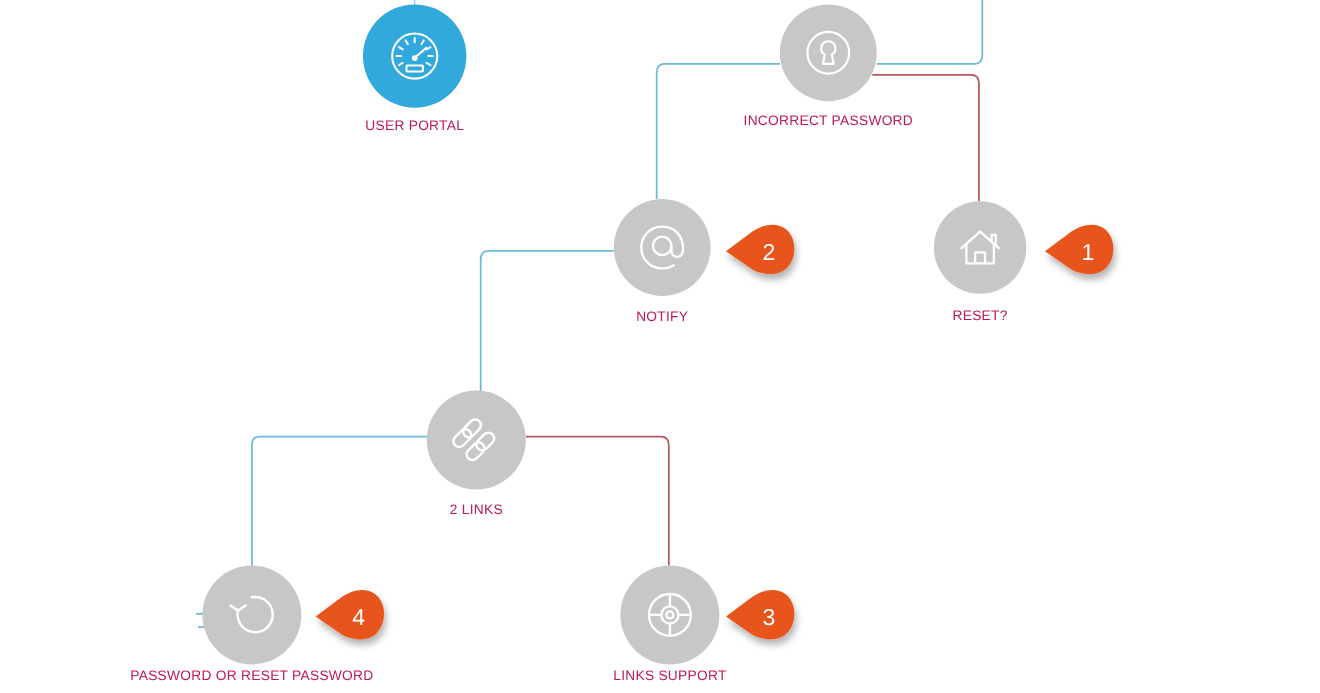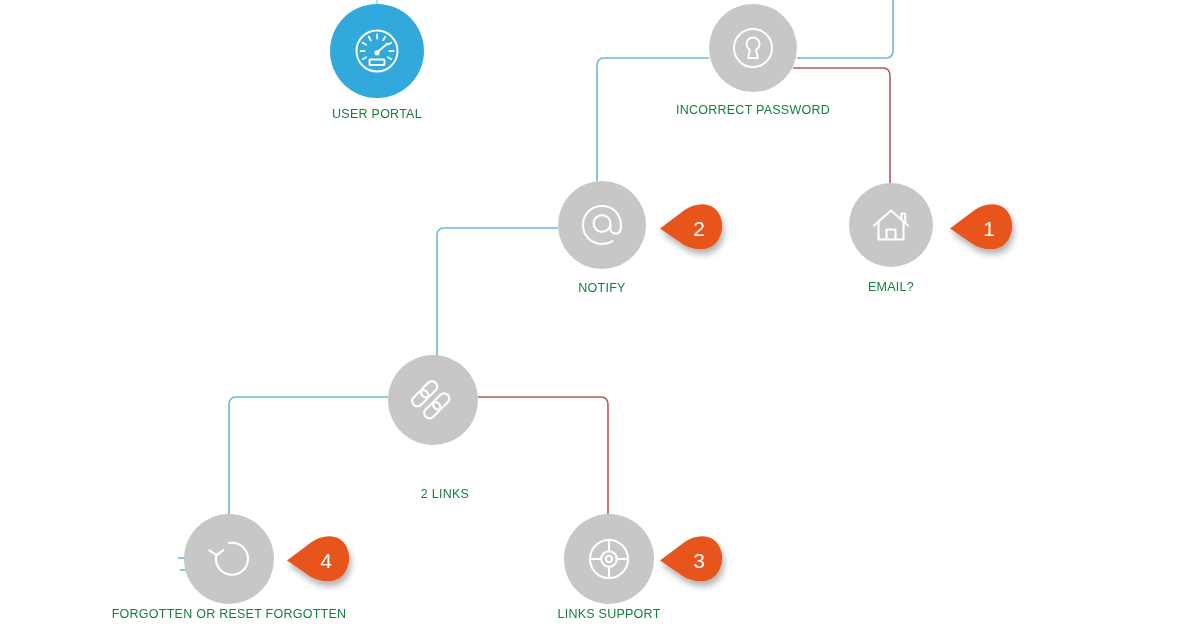--- a/index.html
+++ b/index.html
@@ -42,21 +42,21 @@
   }
   .node-circle.gray {
     background: #c7c7c7;
   }
   .node-circle.blue {
     background: #31a9dc;
   }
   .node-label {
     position: absolute;
     text-align: center;
-    color: #15803d;
+    color: #be185d;
     font-size: 12.5px;
     letter-spacing: 0.25px;
     white-space: nowrap;
     transform: translateX(-50%);
     font-family: "Liberation Sans", sans-serif;
   }
   .badge {
     position: absolute;
     width: 72px;
     height: 56px;
@@ -160,51 +160,51 @@
 
         <path d="M 9 26.5 L 26 11.5 L 43 26.5"></path>
 
         <path d="M 36.5 20.5 L 36.5 14.5 L 40.2 14.5 L 40.2 23.8"></path>
 
         <path d="M 13.5 23 L 13.5 40.5 L 38.5 40.5 L 38.5 23"></path>
 
         <path d="M 21.5 40.5 L 21.5 30.5 L 30.5 30.5 L 30.5 40.5"></path>
       </svg>
     </div>
-    <div class="node-label" style="left:0px; top:55px;">EMAIL?</div>
+    <div class="node-label" style="left:0px; top:55px;">RESET?</div>
   </div>
 
   <div class="node" style="left:433px; top:400px;">
     <div class="node-circle gray" style="left:-45px; top:-45px; width:90px; height:90px;">
       <svg class="icon-svg" width="58" height="58" viewBox="0 0 58 58" fill="none" stroke="#ffffff" stroke-width="2.2" stroke-linecap="round" stroke-linejoin="round">
 
           <g transform="rotate(-45 29 29)">
             <rect x="12" y="13.5" width="18.5" height="10.5" rx="5.25"></rect>
             <rect x="24.5" y="13.5" width="18.5" height="10.5" rx="5.25"></rect>
           </g>
 
           <g transform="rotate(-45 29 29) translate(0 17)">
             <rect x="12" y="13.5" width="18.5" height="10.5" rx="5.25"></rect>
             <rect x="24.5" y="13.5" width="18.5" height="10.5" rx="5.25"></rect>
           </g>
       </svg>
     </div>
-    <div class="node-label" style="left:12px; top:56px;margin-top:31px;">2 LINKS</div>
+    <div class="node-label" style="left:0px; top:56px;">2 LINKS</div>
   </div>
 
   <div class="node" style="left:229px; top:559px;">
     <div class="node-circle gray" style="left:-45px; top:-45px; width:90px; height:90px;">
       <svg class="icon-svg" width="58" height="58" viewBox="0 0 58 58" fill="none" stroke="#ffffff" stroke-width="2.2" stroke-linecap="round" stroke-linejoin="round">
 
         <path d="M 16.5 24.5 A 16 16 0 1 0 29 13"></path>
 
         <path d="M 9.5 20.5 L 16.6 25.2 L 23.4 20.2"></path>
       </svg>
     </div>
-    <div class="node-label" style="left:0px; top:48px;">FORGOTTEN OR RESET FORGOTTEN</div>
+    <div class="node-label" style="left:0px; top:48px;">PASSWORD OR RESET PASSWORD</div>
   </div>
 
   <div class="node" style="left:609px; top:559px;">
     <div class="node-circle gray" style="left:-45px; top:-45px; width:90px; height:90px;">
       <svg class="icon-svg" width="58" height="58" viewBox="0 0 58 58" fill="none" stroke="#ffffff" stroke-width="2.1" stroke-linecap="round" stroke-linejoin="round">
         <circle cx="29" cy="29" r="19"></circle>
         <circle cx="29" cy="29" r="7.8"></circle>
 
         <line x1="29" y1="10" x2="29" y2="21.2"></line>
         <line x1="29" y1="36.8" x2="29" y2="48"></line>

